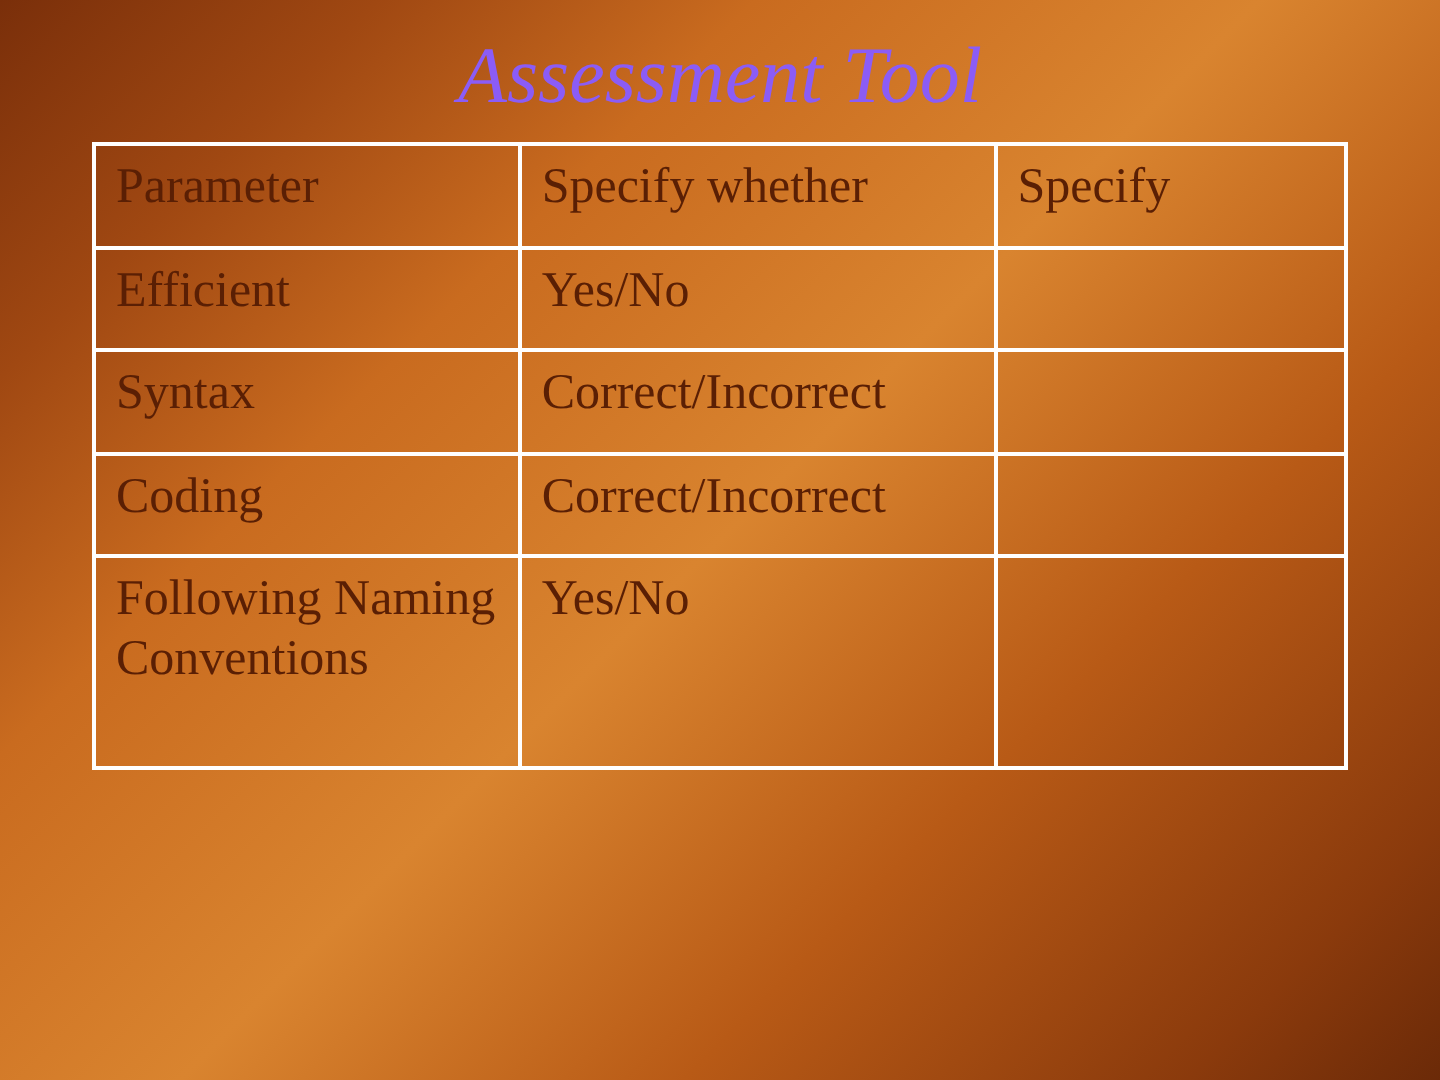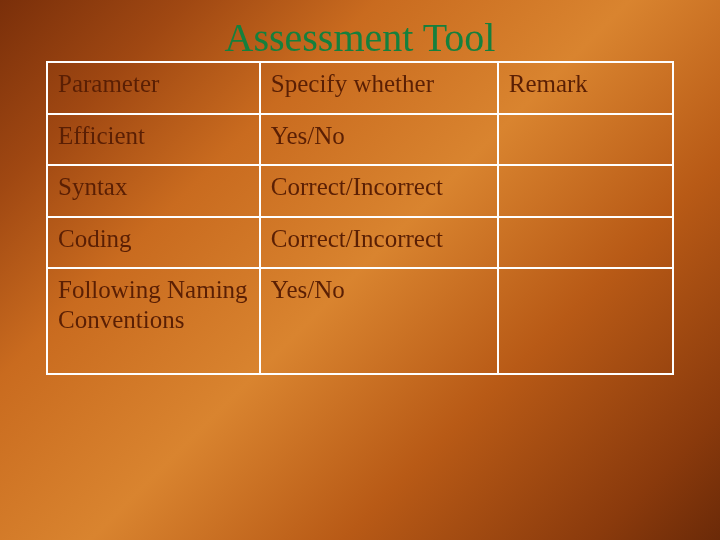--- a/index.html
+++ b/index.html
@@ -25,21 +25,23 @@
     width: 720px;
     height: 540px;
     position: relative;
     box-sizing: border-box;
   }
   .title {
     text-align: center;
     font-size: 40px;
     font-weight: normal;
     padding-top: 14px;
-    color: #15803d;
+    padding-bottom: 10px;
+    color: #8b5cf6;
+    font-style: italic;
   }
   .table-wrap {
     margin: 0 46px;
   }
   table {
     border-collapse: collapse;
     width: 100%;
     table-layout: fixed;
   }
   col.c1 { width: 34%; }
@@ -71,21 +73,21 @@
     <table>
       <colgroup>
         <col class="c1">
           <col class="c2">
           <col class="c3">
       </colgroup>
       <tbody>
           <tr class="hdr">
         <td>Parameter</td>
         <td>Specify whether</td>
-        <td>Remark</td>
+        <td>Specify</td>
       </tr>
       <tr>
         <td>Efficient</td>
         <td>Yes/No</td>
         <td></td>
       </tr>
       <tr>
         <td>Syntax</td>
         <td>Correct/Incorrect</td>
         <td></td>

